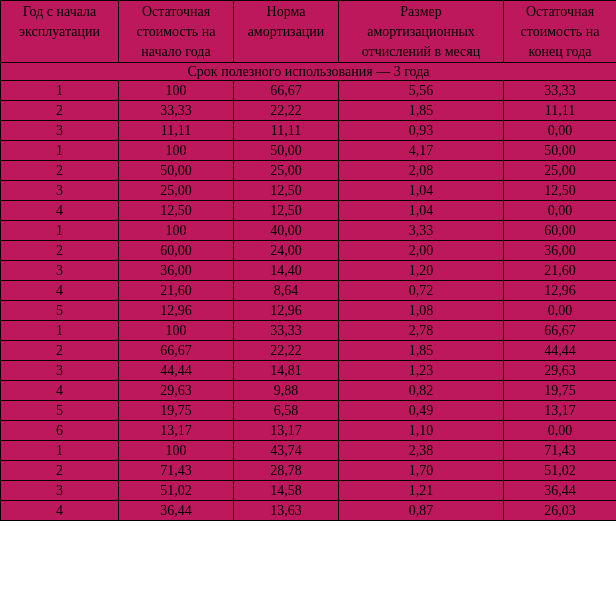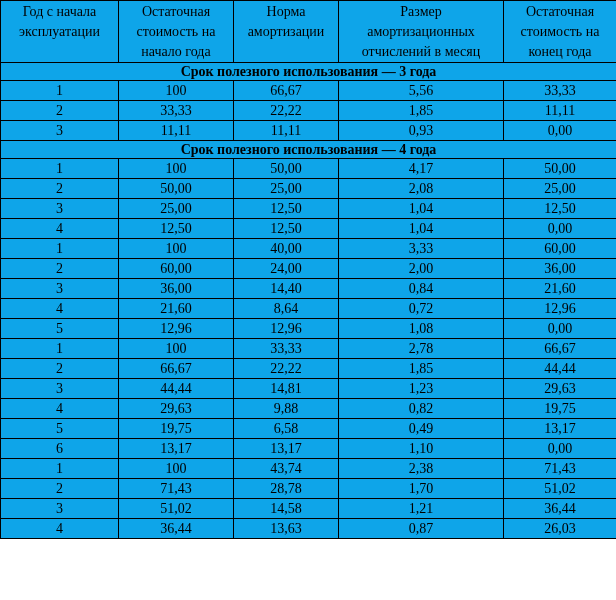--- a/index.html
+++ b/index.html
@@ -12,40 +12,39 @@
     height: 600px;
     overflow: hidden;
   }
   table.amort {
     width: 616px;
     border-collapse: collapse;
     table-layout: fixed;
     font-family: "Liberation Serif", "DejaVu Serif", serif;
     font-size: 14px;
     color: #000000;
-    background: #0ea5e9;
+    background: #be185d;
   }
   table.amort th,
   table.amort td {
     border: 1px solid #000000;
     text-align: center;
     overflow: hidden;
   }
   table.amort th {
     font-weight: normal;
     vertical-align: top;
     padding: 1px 8px 0 8px;
     height: 60px;
     line-height: 20px;
   }
   table.amort td.section-title {
     height: 16px;
     line-height: 16px;
     padding: 1px 2px 0 2px;
-    font-weight: bold;
   }
   table.amort td.cell {
     height: 18px;
     line-height: 18px;
     padding: 1px 2px 0 2px;
   }
 </style>
 </head>
 <body>
 
@@ -85,23 +84,20 @@
         <td class="cell">11,11</td>
       </tr>
       <tr>
         <td class="cell">3</td>
         <td class="cell">11,11</td>
         <td class="cell">11,11</td>
         <td class="cell">0,93</td>
         <td class="cell">0,00</td>
       </tr>
       <tr>
-        <td colspan="5" class="section-title">Срок полезного использования — 4 года</td>
-      </tr>
-      <tr>
         <td class="cell">1</td>
         <td class="cell">100</td>
         <td class="cell">50,00</td>
         <td class="cell">4,17</td>
         <td class="cell">50,00</td>
       </tr>
       <tr>
         <td class="cell">2</td>
         <td class="cell">50,00</td>
         <td class="cell">25,00</td>
@@ -133,21 +129,21 @@
         <td class="cell">2</td>
         <td class="cell">60,00</td>
         <td class="cell">24,00</td>
         <td class="cell">2,00</td>
         <td class="cell">36,00</td>
       </tr>
       <tr>
         <td class="cell">3</td>
         <td class="cell">36,00</td>
         <td class="cell">14,40</td>
-        <td class="cell">0,84</td>
+        <td class="cell">1,20</td>
         <td class="cell">21,60</td>
       </tr>
       <tr>
         <td class="cell">4</td>
         <td class="cell">21,60</td>
         <td class="cell">8,64</td>
         <td class="cell">0,72</td>
         <td class="cell">12,96</td>
       </tr>
       <tr>

